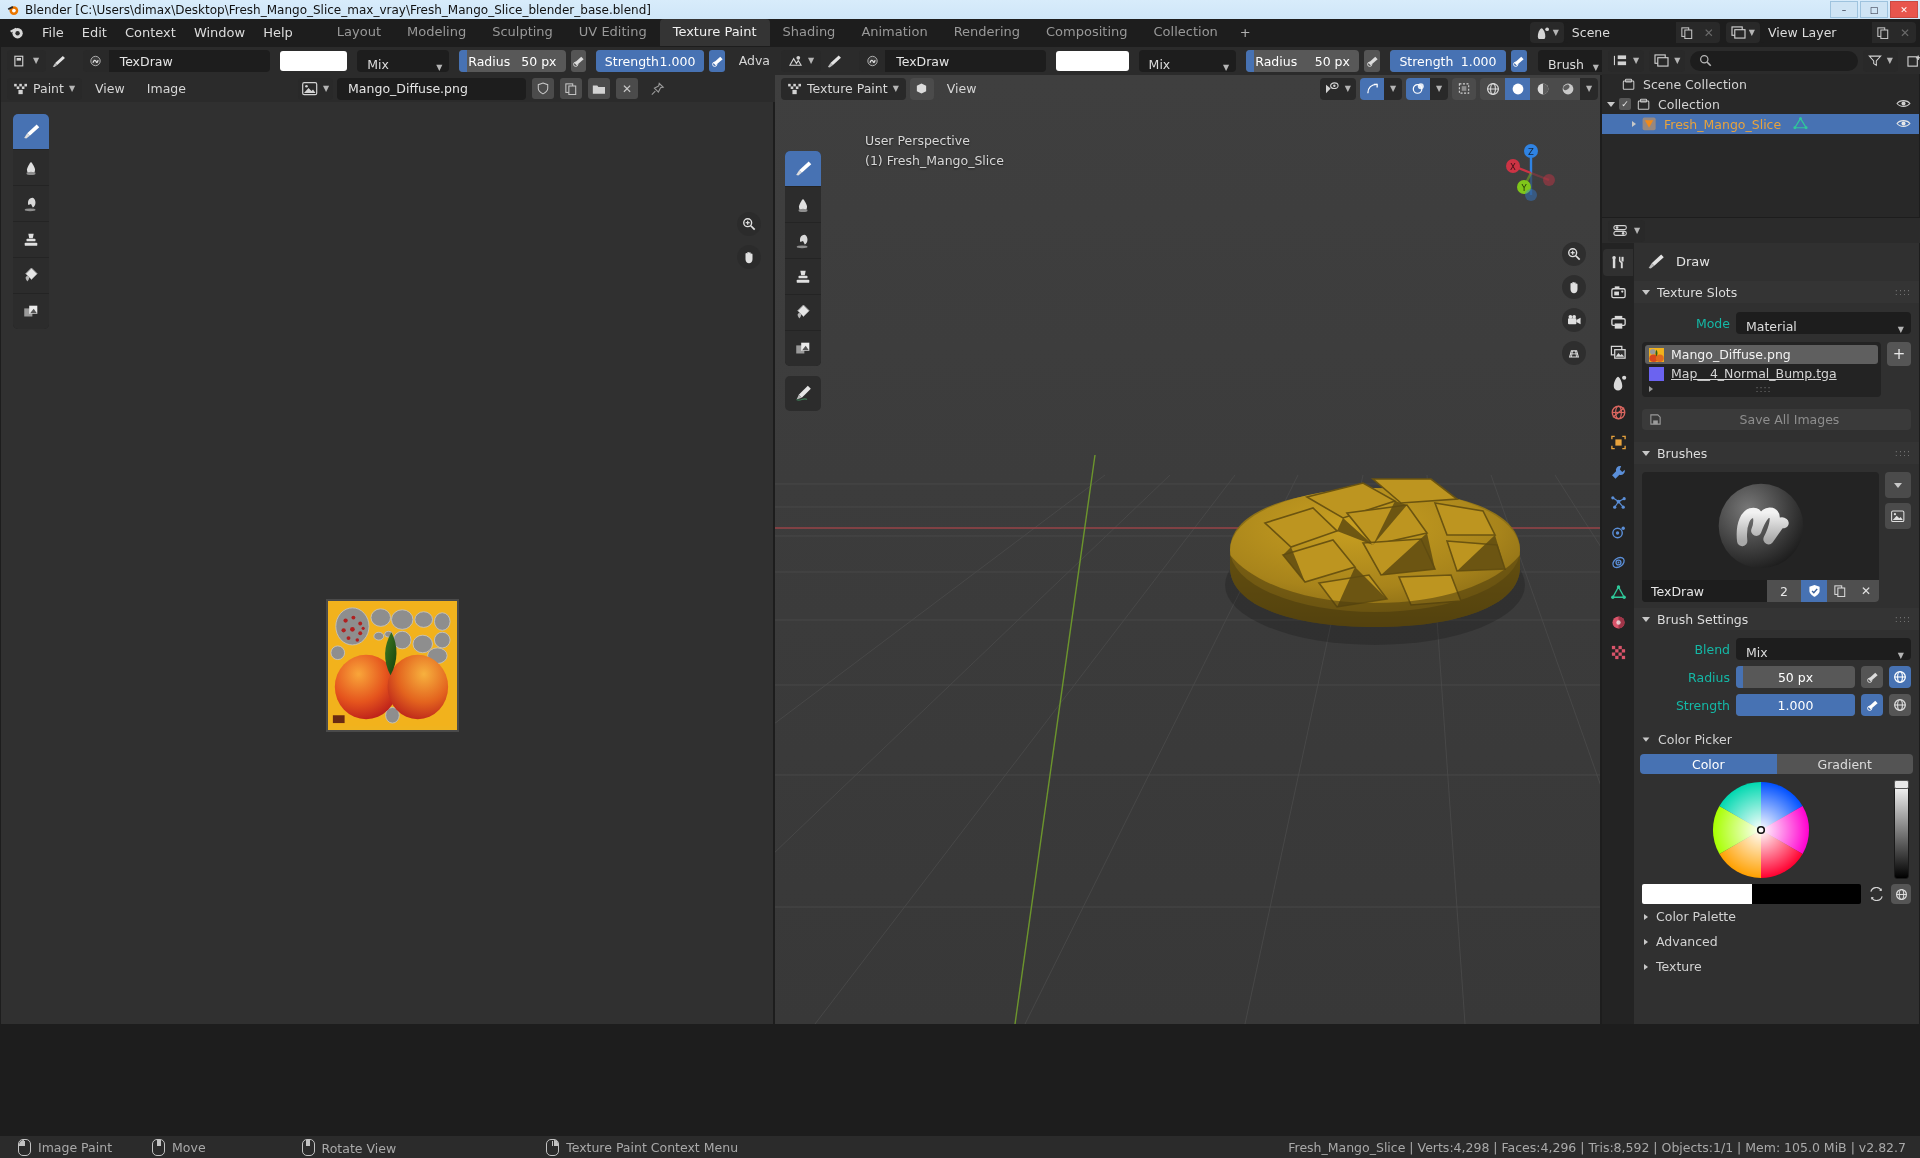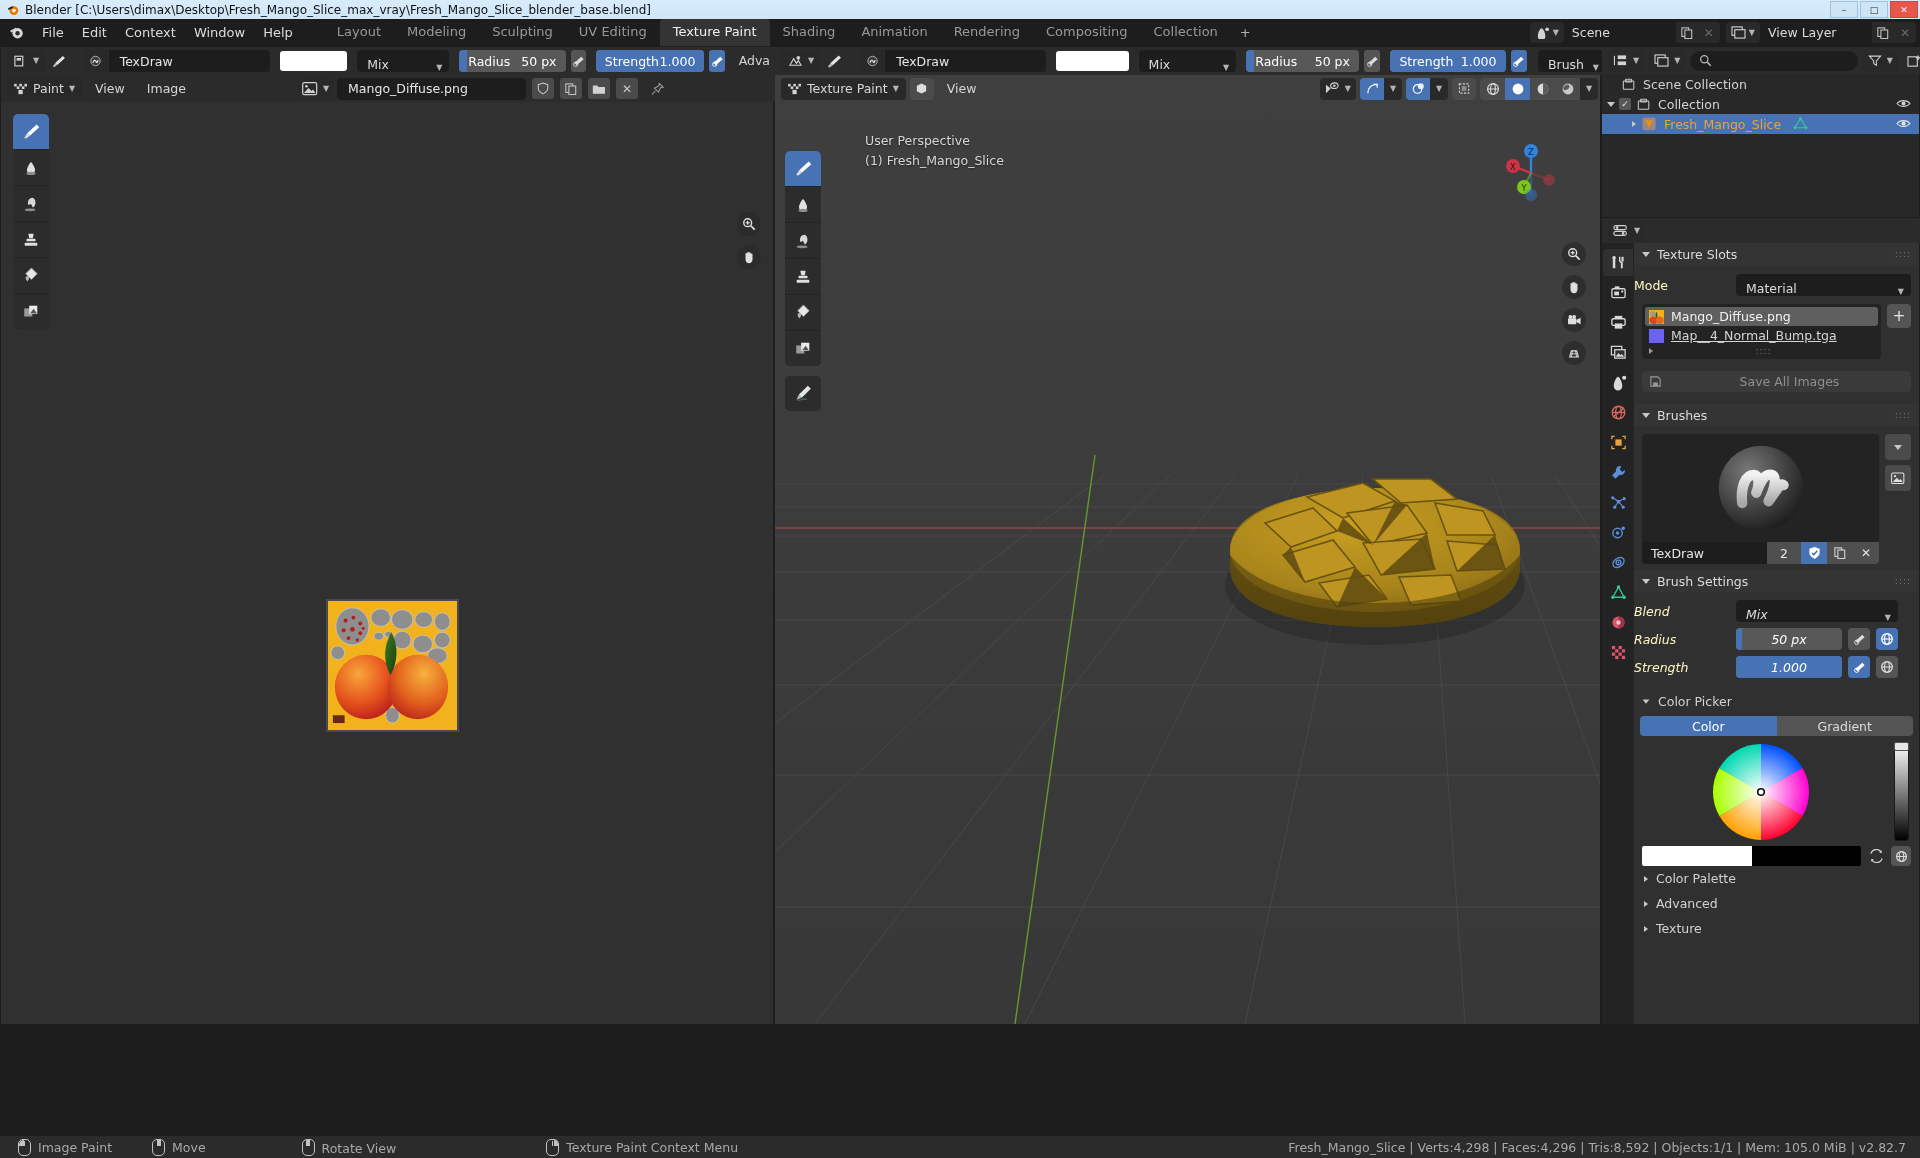--- a/index.html
+++ b/index.html
@@ -105,21 +105,21 @@
      display:flex;align-items:center;padding-left:6px;}
   #prop-tabs{position:absolute;left:0;top:25px;width:32px;bottom:0;background:#232323;
      display:flex;flex-direction:column;align-items:center;padding-top:6px;gap:3px;}
   .ptab{width:30px;height:27px;display:flex;align-items:center;justify-content:center;}
   .ptab.active{background:#303030;border-radius:4px 0 0 4px;}
   #prop-body{position:absolute;left:32px;top:25px;right:0;bottom:0;background:#303030;
      overflow:hidden;}
   .sec-head{height:22px;display:flex;align-items:center;gap:7px;padding:0 8px;
      background:#343434;font-size:12.5px;color:#dcdcdc;}
   .row{display:flex;align-items:center;gap:6px;padding:3px 8px 3px 0;}
-  .rlabel{width:96px;font-size:12.5px;color:#fef9c3;flex:0 0 auto;}
+  .rlabel{width:96px;text-align:right;font-size:12.5px;color:#14b8a6;flex:0 0 auto;}
   .minibtn{width:22px;height:22px;border-radius:4px;background:#555;display:flex;
      align-items:center;justify-content:center;}
   .minibtn.on{background:#4772b3;}
   .sublabel{display:flex;align-items:center;gap:8px;padding:5px 8px;font-size:12.5px;color:#d2d2d2;}
 
   
   #statusbar{position:absolute;left:0;bottom:0;width:1920px;height:22px;background:#2b2b2b;
      display:flex;align-items:center;color:#a9a9a9;font-size:12.5px;}
   .sb-item{display:flex;align-items:center;gap:7px;margin-right:40px;}
   .sb-right{margin-left:auto;padding-right:14px;color:#a9a9a9;white-space:nowrap;}
@@ -992,20 +992,27 @@
               <rect x="9" y="9" width="3.5" height="3.5"></rect>
             <rect x="5.5" y="12.5" width="3.5" height="3.5"></rect>
               <rect x="12.5" y="12.5" width="3.5" height="3.5"></rect>
           </g>
         </svg>
       </div>
     </div>
 
     <div id="prop-body">
 
+      <div style="display:flex;align-items:center;gap:10px;padding:9px 0 10px 12px;">
+        <svg width="20" height="19" viewBox="0 0 22 22">
+          <path d="M17 3 L20 6 L9 16 L6 13 Z" fill="#e4e4e4"></path>
+            <path d="M6 13 L9 16 L5 19 L2.5 18.5 Z" fill="#bdbdbd"></path>
+        </svg>
+        <span style="font-size:13px;color:#e2e2e2;">Draw</span>
+      </div>
 
       <div class="sec-head">
         <span class="tri down"></span>
         <span>Texture Slots</span>
         <span class="dots">::::</span>
       </div>
       <div style="padding:6px 0 4px 0;">
         <div class="row">
           <span class="rlabel">Mode</span>
           <div class="dd" style="flex:1;">
@@ -1102,21 +1109,21 @@
             </svg>
           </div>
         </div>
       </div>
 
       <div class="sec-head">
         <span class="tri down"></span>
         <span>Brush Settings</span>
         <span class="dots">::::</span>
       </div>
-      <div style="padding:5px 13px 8px 0;font-style:italic;">
+      <div style="padding:5px 0 8px 0;">
         <div class="row">
           <span class="rlabel">Blend</span>
           <div class="dd" style="flex:1;">
             <span>Mix</span>
               <span class="chev">▼</span>
           </div>
         </div>
         <div class="row">
           <span class="rlabel">Radius</span>
           <div class="slider" style="flex:1;justify-content:center;">

